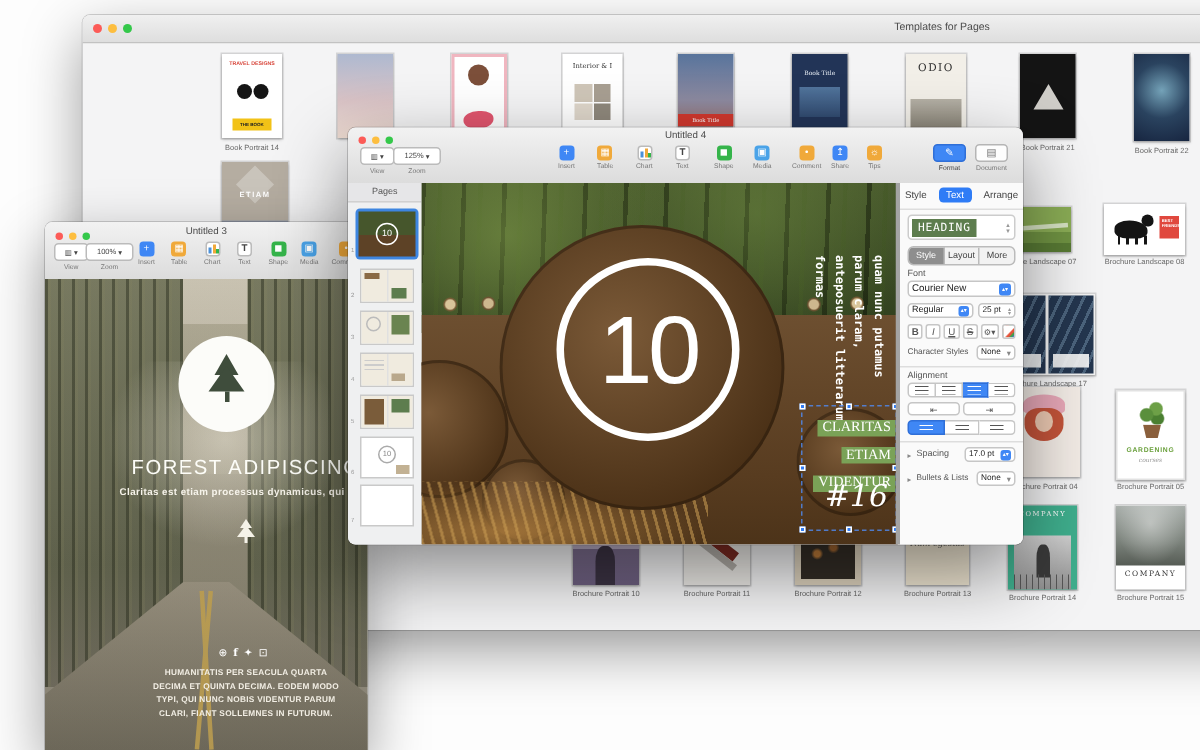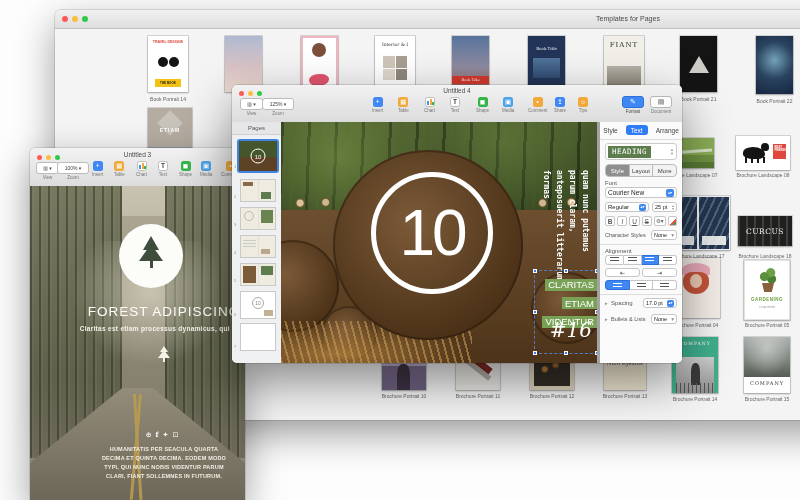--- a/index.html
+++ b/index.html
@@ -144,21 +144,21 @@
      radial-gradient(circle at 91% 45%,#d9c49a 3px,#7a5c38 4px,transparent 5px);}
   .logs{position:absolute;left:0;right:0;top:88px;bottom:0;background:linear-gradient(180deg,#6d4f30,#583c20 70%,#4c3319);}
   .log{position:absolute;border-radius:50%;background:radial-gradient(circle at 42% 38%,#7b5a38,#4a3016 75%);box-shadow:inset 0 0 0 2px rgba(28,17,7,.4);}
   .twigs{position:absolute;left:0;bottom:0;width:60%;height:42px;background:
      repeating-linear-gradient(75deg,rgba(205,160,85,.55) 0 2px,transparent 2px 7px),
      radial-gradient(ellipse at 30% 80%,rgba(176,127,63,.8),transparent 70%);}
   .ring10{position:absolute;left:90px;top:50px;width:112px;height:112px;border:5px solid #fff;border-radius:50%;display:flex;align-items:center;justify-content:center;color:#fff;font-size:64px;font-weight:200;letter-spacing:-3px;}
   .vtext{position:absolute;right:8px;top:48px;height:126px;writing-mode:vertical-rl;color:#fff;
      font-family:"DejaVu Sans Mono",monospace;font-size:8px;font-weight:bold;line-height:13px;}
   .chips{position:absolute;right:3px;top:152px;text-align:right;}
-  .chips span{display:inline-block;background:#7aa257;color:#fff;font-family:Liberation Sans, sans-serif;font-size:9.5px;padding:.5px 3px;margin-bottom:2px;}
+  .chips span{display:inline-block;background:#7aa257;color:#fff;font-family:Liberation Serif, serif;font-size:9.5px;padding:.5px 3px;margin-bottom:2px;}
   .tag10{position:absolute;right:8px;top:196px;color:#fff;font-family:"DejaVu Serif",serif;font-style:italic;font-size:20px;}
   .selbox{position:absolute;left:253px;top:148px;width:62px;height:82px;border:1px dashed rgba(80,140,245,.8);}
   .hdl{position:absolute;width:4px;height:4px;background:#2f7cf6;border:.5px solid #fff;box-sizing:border-box;}
   .panel{position:absolute;right:0;top:37px;bottom:0;width:82px;background:#fafafa;border-left:3px solid #a3a3a3;border-radius:0 0 5px 0;font-size:6px;color:#333;}
   .ptabs{position:absolute;left:0;right:0;top:3px;display:flex;justify-content:center;gap:3px;}
   .ptab{font-size:6.5px;color:#444;padding:1.5px 5px;border-radius:3px;}
   .ptab.active{background:#2f7cf6;color:#fff;}
   .pdiv{position:absolute;left:0;right:0;height:1px;background:#ddd;}
   .prow{position:absolute;left:5px;right:5px;}
   .previewbox{height:15px;background:#fff;border:1px solid #ccc;border-radius:3px;display:flex;align-items:center;justify-content:space-between;padding:0 2px;}
@@ -230,21 +230,21 @@
     </div>
     <div class="titem" style="left:473px;top:26px;">
       <div class="cov cov-city">
         <div class="bt">Book Title</div>
         <div class="blk"></div>
       </div>
       <div class="tlabel" style="top:60px;"></div>
     </div>
     <div class="titem" style="left:549px;top:26px;">
       <div class="cov cov-odio">
-        <div class="ot">FIANT</div>
+        <div class="ot">ODIO</div>
         <div class="ph"></div>
       </div>
       <div class="tlabel" style="top:60px;"></div>
     </div>
     <div class="titem" style="left:625px;top:26px;">
       <div class="cov cov-tri">
           <b></b>
         </div>
       <div class="tlabel" style="top:60px;">Book Portrait 21</div>
     </div>
@@ -279,26 +279,20 @@
     <div class="titem" style="left:611px;top:186px;">
       <div class="cov cov-navy">
           <b>
             <i></i>
           </b>
           <b>
             <i></i>
           </b>
         </div>
       <div class="tlabel" style="top:57px;">Brochure Landscape 17</div>
-    </div>
-    <div class="titem" style="left:683px;top:206px;">
-      <div class="cov cov-circus">
-          <span>CURCUS</span>
-        </div>
-      <div class="tlabel" style="top:37px;">Brochure Landscape 18</div>
     </div>
     <div class="titem" style="left:617px;top:248px;">
       <div class="cov cov-girl">
           <div class="hat"></div>
           <div class="hair"></div>
           <div class="face"></div>
         </div>
       <div class="tlabel" style="top:64px;">Brochure Portrait 04</div>
     </div>
     <div class="titem" style="left:689px;top:250px;">

